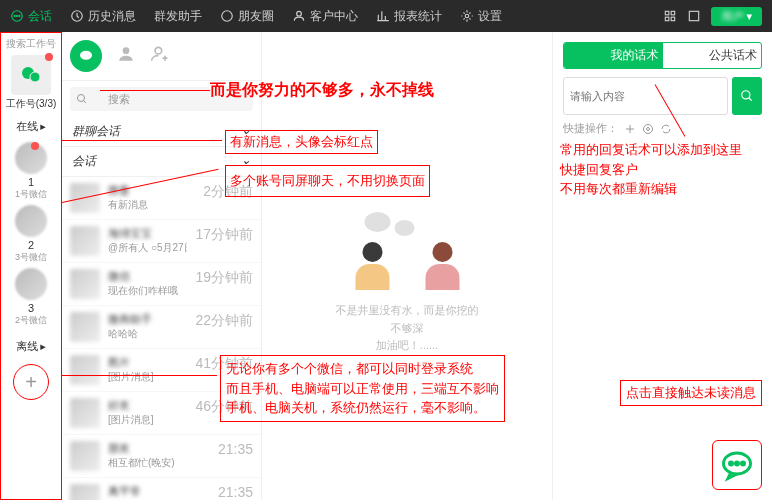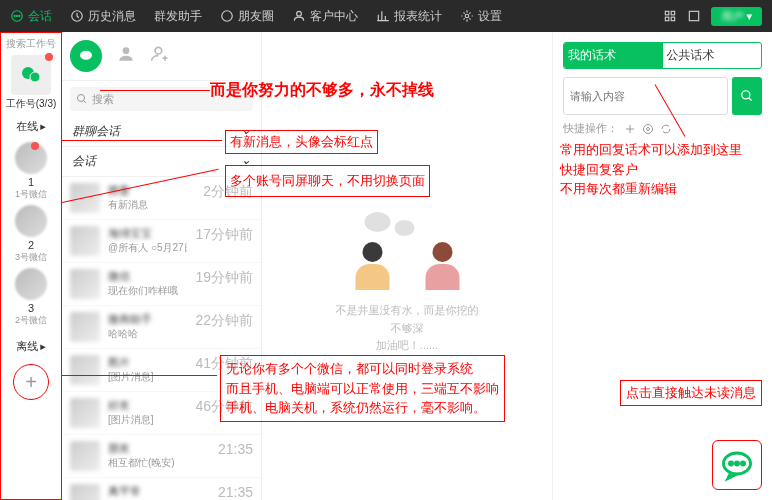--- a/index.html
+++ b/index.html
@@ -19,21 +19,21 @@
 .section-head{font-size:11px;margin:8px 0 4px;display:flex;align-items:center;gap:2px;}
 .avatar{width:32px;height:32px;border-radius:50%;background:linear-gradient(135deg,#bbb,#ddd);filter:blur(1px);}
 .acc-item{display:flex;flex-direction:column;align-items:center;margin:4px 0;position:relative;}
 .acc-item .num{font-size:11px;margin-top:2px;}
 .acc-item .lbl{font-size:9px;color:#999;}
 .add-btn{width:36px;height:36px;border:1.5px solid red;border-radius:50%;display:flex;align-items:center;justify-content:center;font-size:20px;color:#999;margin-top:6px;}
 .col2{width:200px;border-right:1px solid #eee;display:flex;flex-direction:column;}
 .col2-top{display:flex;align-items:center;gap:14px;padding:8px;border-bottom:1px solid #f0f0f0;}
 .green-circle{width:32px;height:32px;background:#07c160;border-radius:50%;display:flex;align-items:center;justify-content:center;color:#fff;}
 .icon-gray{color:#999;font-size:18px;}
-.search-box{margin:6px 8px;height:24px;background:#f5f5f5;border-radius:4px;display:flex;align-items:center;padding:0 6px;color:#999;font-size:11px;gap:4px;}
+.search-box{margin:6px 8px;height:24px;background:#f5f5f5;border-radius:4px;display:flex;align-items:center;padding:0 6px;color:#999;font-size:11px;gap:20px;}
 .group-head{padding:6px 10px;font-size:12px;display:flex;justify-content:space-between;border-bottom:1px solid #f0f0f0;font-style:italic;}
 .chat-list{flex:1;overflow:hidden;}
 .chat-item{display:flex;padding:6px 8px;gap:8px;border-bottom:1px solid #f7f7f7;}
 .chat-av{width:30px;height:30px;border-radius:3px;background:linear-gradient(135deg,#ccc,#eee);filter:blur(2px);flex-shrink:0;}
 .chat-info{flex:1;min-width:0;}
 .chat-name{font-size:11px;color:#333;filter:blur(2px);}
 .chat-msg{font-size:10px;color:#999;white-space:nowrap;overflow:hidden;}
 .chat-time{font-size:14px;color:#bbb;flex-shrink:0;}
 .col3{flex:1;position:relative;padding:20px;}
 .illustration{position:absolute;top:180px;left:50%;transform:translateX(-50%);text-align:center;}
@@ -42,21 +42,21 @@
 .head{width:20px;height:20px;border-radius:50%;margin:0 auto;}
 .body-shape{width:34px;height:26px;border-radius:14px 14px 0 0;margin:2px auto 0;}
 .p1 .head{background:#3a3a3a;}
 .p1 .body-shape{background:#f5c784;}
 .p2 .head{background:#8b4a3a;}
 .p2 .body-shape{background:#e8a0a0;}
 .bubble{width:26px;height:20px;background:#e0e0e0;border-radius:50%;position:absolute;}
 .illus-text{color:#bbb;font-size:11px;line-height:1.6;margin-top:10px;}
 .col4{width:220px;border-left:1px solid #eee;padding:10px;}
 .tab-row{display:flex;border:1px solid #07c160;border-radius:3px;overflow:hidden;margin-bottom:8px;}
-.tab{flex:1;text-align:left;padding:4px;font-size:12px;cursor:pointer;}
+.tab{flex:1;text-align:right;padding:4px;font-size:12px;cursor:pointer;}
 .tab.active{background:#07c160;color:#fff;}
 .search-row{display:flex;gap:4px;margin-bottom:6px;}
 .search-input{flex:1;height:38px;border:1px solid #ddd;border-radius:3px;padding:0 6px;font-size:11px;}
 .search-btn{width:30px;background:#07c160;border-radius:3px;display:flex;align-items:center;justify-content:center;color:#fff;}
 .quick-ops{font-size:11px;color:#999;display:flex;align-items:center;gap:6px;}
 .annotation{position:absolute;color:red;font-size:13px;pointer-events:none;}
 .arrow-line{position:absolute;border-top:1.5px solid red;pointer-events:none;}
 .float-btn{position:absolute;bottom:10px;right:10px;width:50px;height:50px;border:1.5px solid red;border-radius:6px;display:flex;align-items:center;justify-content:center;}
 .float-btn svg{width:36px;height:36px;}
 .sm-icon{width:14px;height:14px;}

